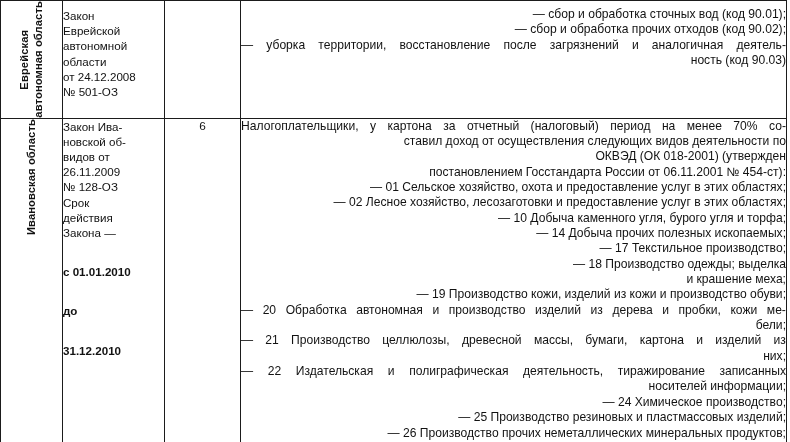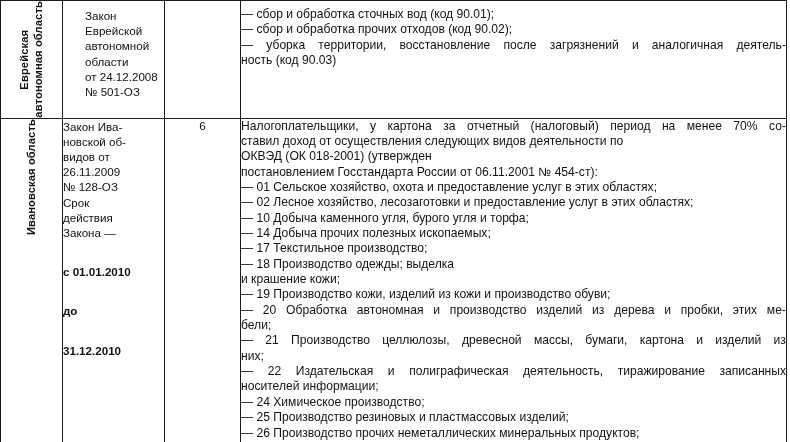--- a/index.html
+++ b/index.html
@@ -85,34 +85,35 @@
     align-items: center;
     justify-content: center;
     height: 100%;
   }
 
   
   .body-cell {
     padding: 5px 4px 4px 6px;
     font-size: 12.1px;
     line-height: 15.35px;
+    text-align: right;
   }
   .body-cell .ln {
     display: block;
     white-space: pre;
   }
   .body-cell .ln.just {
     display: flex;
     justify-content: space-between;
     white-space: pre;
   }
   .body-cell .ln.just > span { white-space: pre; }
 
   .row1 .body-cell { padding-top: 6px; }
-  .row1 .law-cell { padding-top: 7px; padding-left: 22px; }
+  .row1 .law-cell { padding-top: 7px; }
   .row1 .region-cell { height: 93px; }
 </style>
 </head>
 <body>
 
 <div id="page">
   <table class="doc-table">
     <colgroup>
       <col class="c-region">
       <col class="c-law">
@@ -172,23 +173,23 @@
             <span class="ln just"><span>Налогоплательщики,</span><span>у</span><span>картона</span><span>за</span><span>отчетный</span><span>(налоговый)</span><span>период</span><span>на</span><span>менее</span><span>70%</span><span>со-</span></span>
             <span class="ln">ставил доход от осуществления следующих видов деятельности по</span>
             <span class="ln">ОКВЭД (ОК 018-2001) (утвержден</span>
             <span class="ln">постановлением Госстандарта России от 06.11.2001 № 454-ст):</span>
             <span class="ln">— 01 Сельское хозяйство, охота и предоставление услуг в этих областях;</span>
             <span class="ln">— 02 Лесное хозяйство, лесозаготовки и предоставление услуг в этих областях;</span>
             <span class="ln">— 10 Добыча каменного угля, бурого угля и торфа;</span>
             <span class="ln">— 14 Добыча прочих полезных ископаемых;</span>
             <span class="ln">— 17 Текстильное производство;</span>
             <span class="ln">— 18 Производство одежды; выделка</span>
-            <span class="ln">и крашение кожи;</span>
+            <span class="ln">и крашение меха;</span>
             <span class="ln">— 19 Производство кожи, изделий из кожи и производство обуви;</span>
-            <span class="ln just"><span>—</span><span>20</span><span>Обработка</span><span>автономная</span><span>и</span><span>производство</span><span>изделий</span><span>из</span><span>дерева</span><span>и</span><span>пробки,</span><span>этих</span><span>ме-</span></span>
+            <span class="ln just"><span>—</span><span>20</span><span>Обработка</span><span>автономная</span><span>и</span><span>производство</span><span>изделий</span><span>из</span><span>дерева</span><span>и</span><span>пробки,</span><span>кожи</span><span>ме-</span></span>
             <span class="ln">бели;</span>
             <span class="ln just"><span>—</span><span>21</span><span>Производство</span><span>целлюлозы,</span><span>древесной</span><span>массы,</span><span>бумаги,</span><span>картона</span><span>и</span><span>изделий</span><span>из</span></span>
             <span class="ln">них;</span>
             <span class="ln just"><span>—</span><span>22</span><span>Издательская</span><span>и</span><span>полиграфическая</span><span>деятельность,</span><span>тиражирование</span><span>записанных</span></span>
             <span class="ln">носителей информации;</span>
             <span class="ln">— 24 Химическое производство;</span>
             <span class="ln">— 25 Производство резиновых и пластмассовых изделий;</span>
             <span class="ln">— 26 Производство прочих неметаллических минеральных продуктов;</span>
             <span class="ln">— 27 Металлургическое производство;</span>
           </td>

